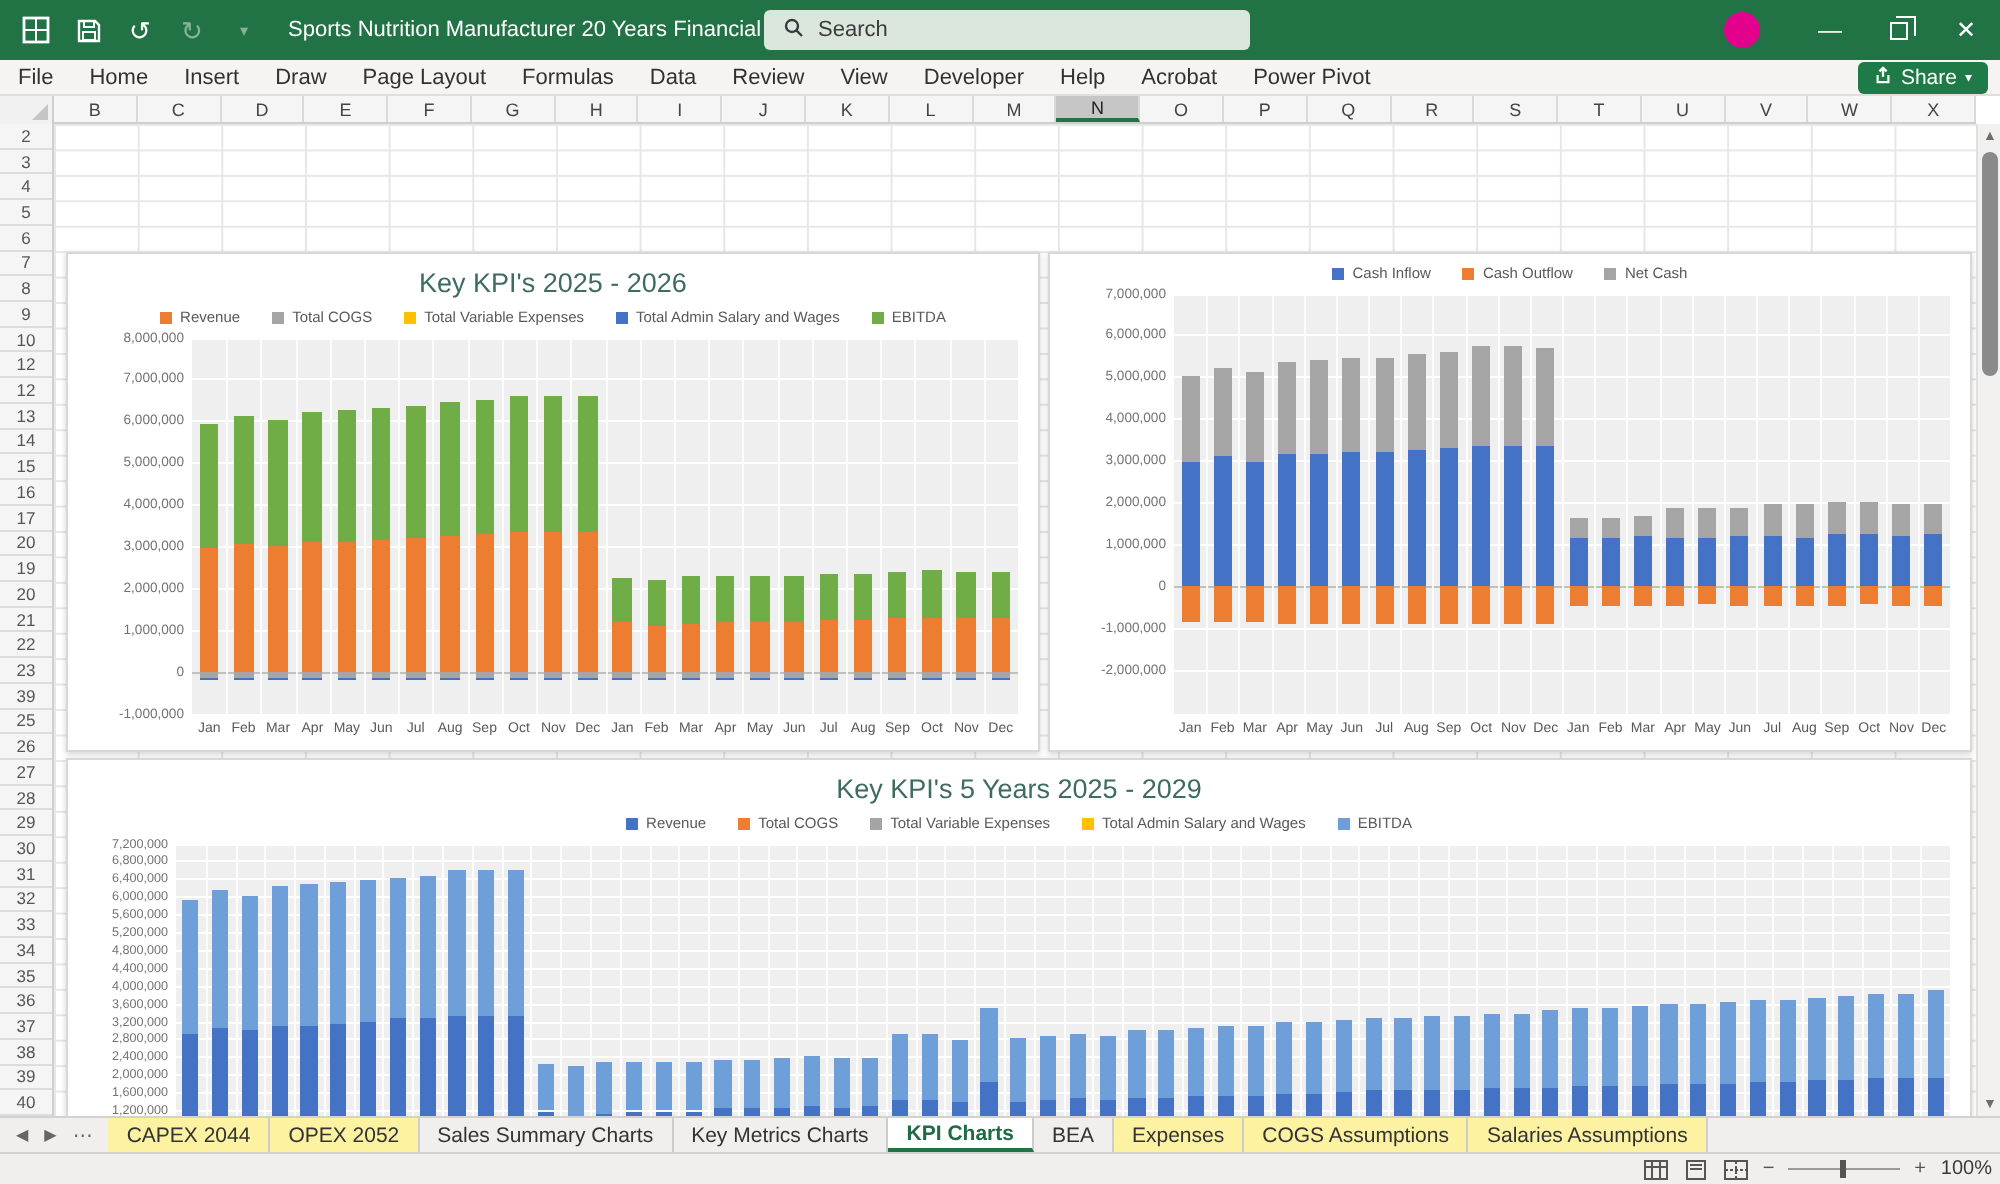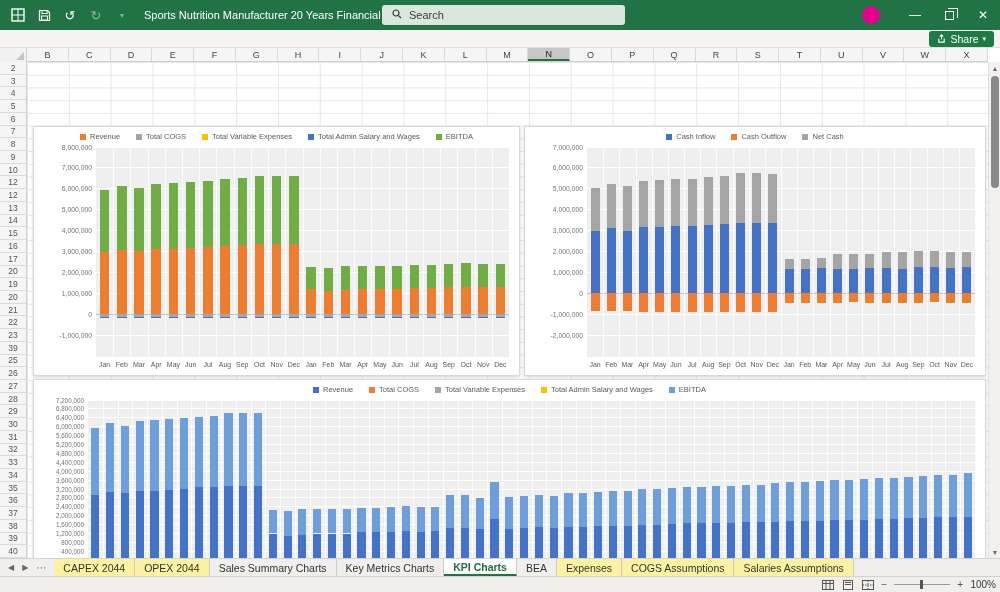--- a/index.html
+++ b/index.html
@@ -122,20 +122,35 @@
       <span class="avatar"></span>
       <span class="winbtn">—</span>
       <span class="winbtn">
           <span class="restore-glyph"></span>
         </span>
       <span class="winbtn">✕</span>
     </div>
   </div>
 
   <div class="ribbon">
+    <div style="display:flex;">
+        <div class="rtab">File</div>
+        <div class="rtab">Home</div>
+        <div class="rtab">Insert</div>
+        <div class="rtab">Draw</div>
+        <div class="rtab">Page Layout</div>
+        <div class="rtab">Formulas</div>
+        <div class="rtab">Data</div>
+        <div class="rtab">Review</div>
+        <div class="rtab">View</div>
+        <div class="rtab">Developer</div>
+        <div class="rtab">Help</div>
+        <div class="rtab">Acrobat</div>
+        <div class="rtab">Power Pivot</div>
+      </div>
     <div class="share-btn">
       <span>
         <svg width="9" height="9" viewBox="0 0 10 10">
             <path d="M5 6V1" stroke="#fff" stroke-width="1.3" fill="none"></path>
             <path d="M3 3l2-2 2 2" stroke="#fff" stroke-width="1.3" fill="none"></path>
             <path d="M2 5v4h6V5" stroke="#fff" stroke-width="1.2" fill="none"></path>
           </svg>
       </span>
       <span>Share</span>
       <span style="font-size:7px;">▾</span>
@@ -208,20 +223,21 @@
         <div class="row-h">34</div>
         <div class="row-h">35</div>
         <div class="row-h">36</div>
         <div class="row-h">37</div>
         <div class="row-h">38</div>
         <div class="row-h">39</div>
         <div class="row-h">40</div>
       </div>
 
     <div class="chart-card card1">
+        <div class="ct-title">Key KPI's 2025 - 2026</div>
         <div class="ct-legend">
           <span class="leg-item">
             <span class="leg-sw" style="background: rgb(237, 125, 49);"></span>
             <span>Revenue</span>
           </span>
           <span class="leg-item">
             <span class="leg-sw" style="background: rgb(165, 165, 165);"></span>
             <span>Total COGS</span>
           </span>
           <span class="leg-item">
@@ -596,20 +612,21 @@
               <span class="xlab" style="left: 323.333px; width: 16.1667px; font-size: 7px;">Sep</span>
               <span class="xlab" style="left: 339.5px; width: 16.1667px; font-size: 7px;">Oct</span>
               <span class="xlab" style="left: 355.667px; width: 16.1667px; font-size: 7px;">Nov</span>
               <span class="xlab" style="left: 371.833px; width: 16.1667px; font-size: 7px;">Dec</span>
             </div>
           </div>
         </div>
       </div>
 
     <div class="chart-card card3">
+        <div class="ct-title">Key KPI's 5 Years 2025 - 2029</div>
         <div class="ct-legend">
           <span class="leg-item">
             <span class="leg-sw" style="background: rgb(68, 114, 196);"></span>
             <span>Revenue</span>
           </span>
           <span class="leg-item">
             <span class="leg-sw" style="background: rgb(237, 125, 49);"></span>
             <span>Total COGS</span>
           </span>
           <span class="leg-item">
@@ -1042,21 +1059,21 @@
   </div>
 
   <div class="tabbar">
     <div class="tnav">
       <span>◀</span>
       <span>▶</span>
       <span style="font-size:10px;">⋯</span>
     </div>
     <div style="display:flex;">
         <div class="stab yellow">CAPEX 2044</div>
-        <div class="stab yellow">OPEX 2044</div>
+        <div class="stab yellow">OPEX 2052</div>
         <div class="stab ">Sales Summary Charts</div>
         <div class="stab ">Key Metrics Charts</div>
         <div class="stab active">KPI Charts</div>
         <div class="stab ">BEA</div>
         <div class="stab yellow">Expenses</div>
         <div class="stab yellow">COGS Assumptions</div>
         <div class="stab yellow">Salaries Assumptions</div>
       </div>
 
   </div>

